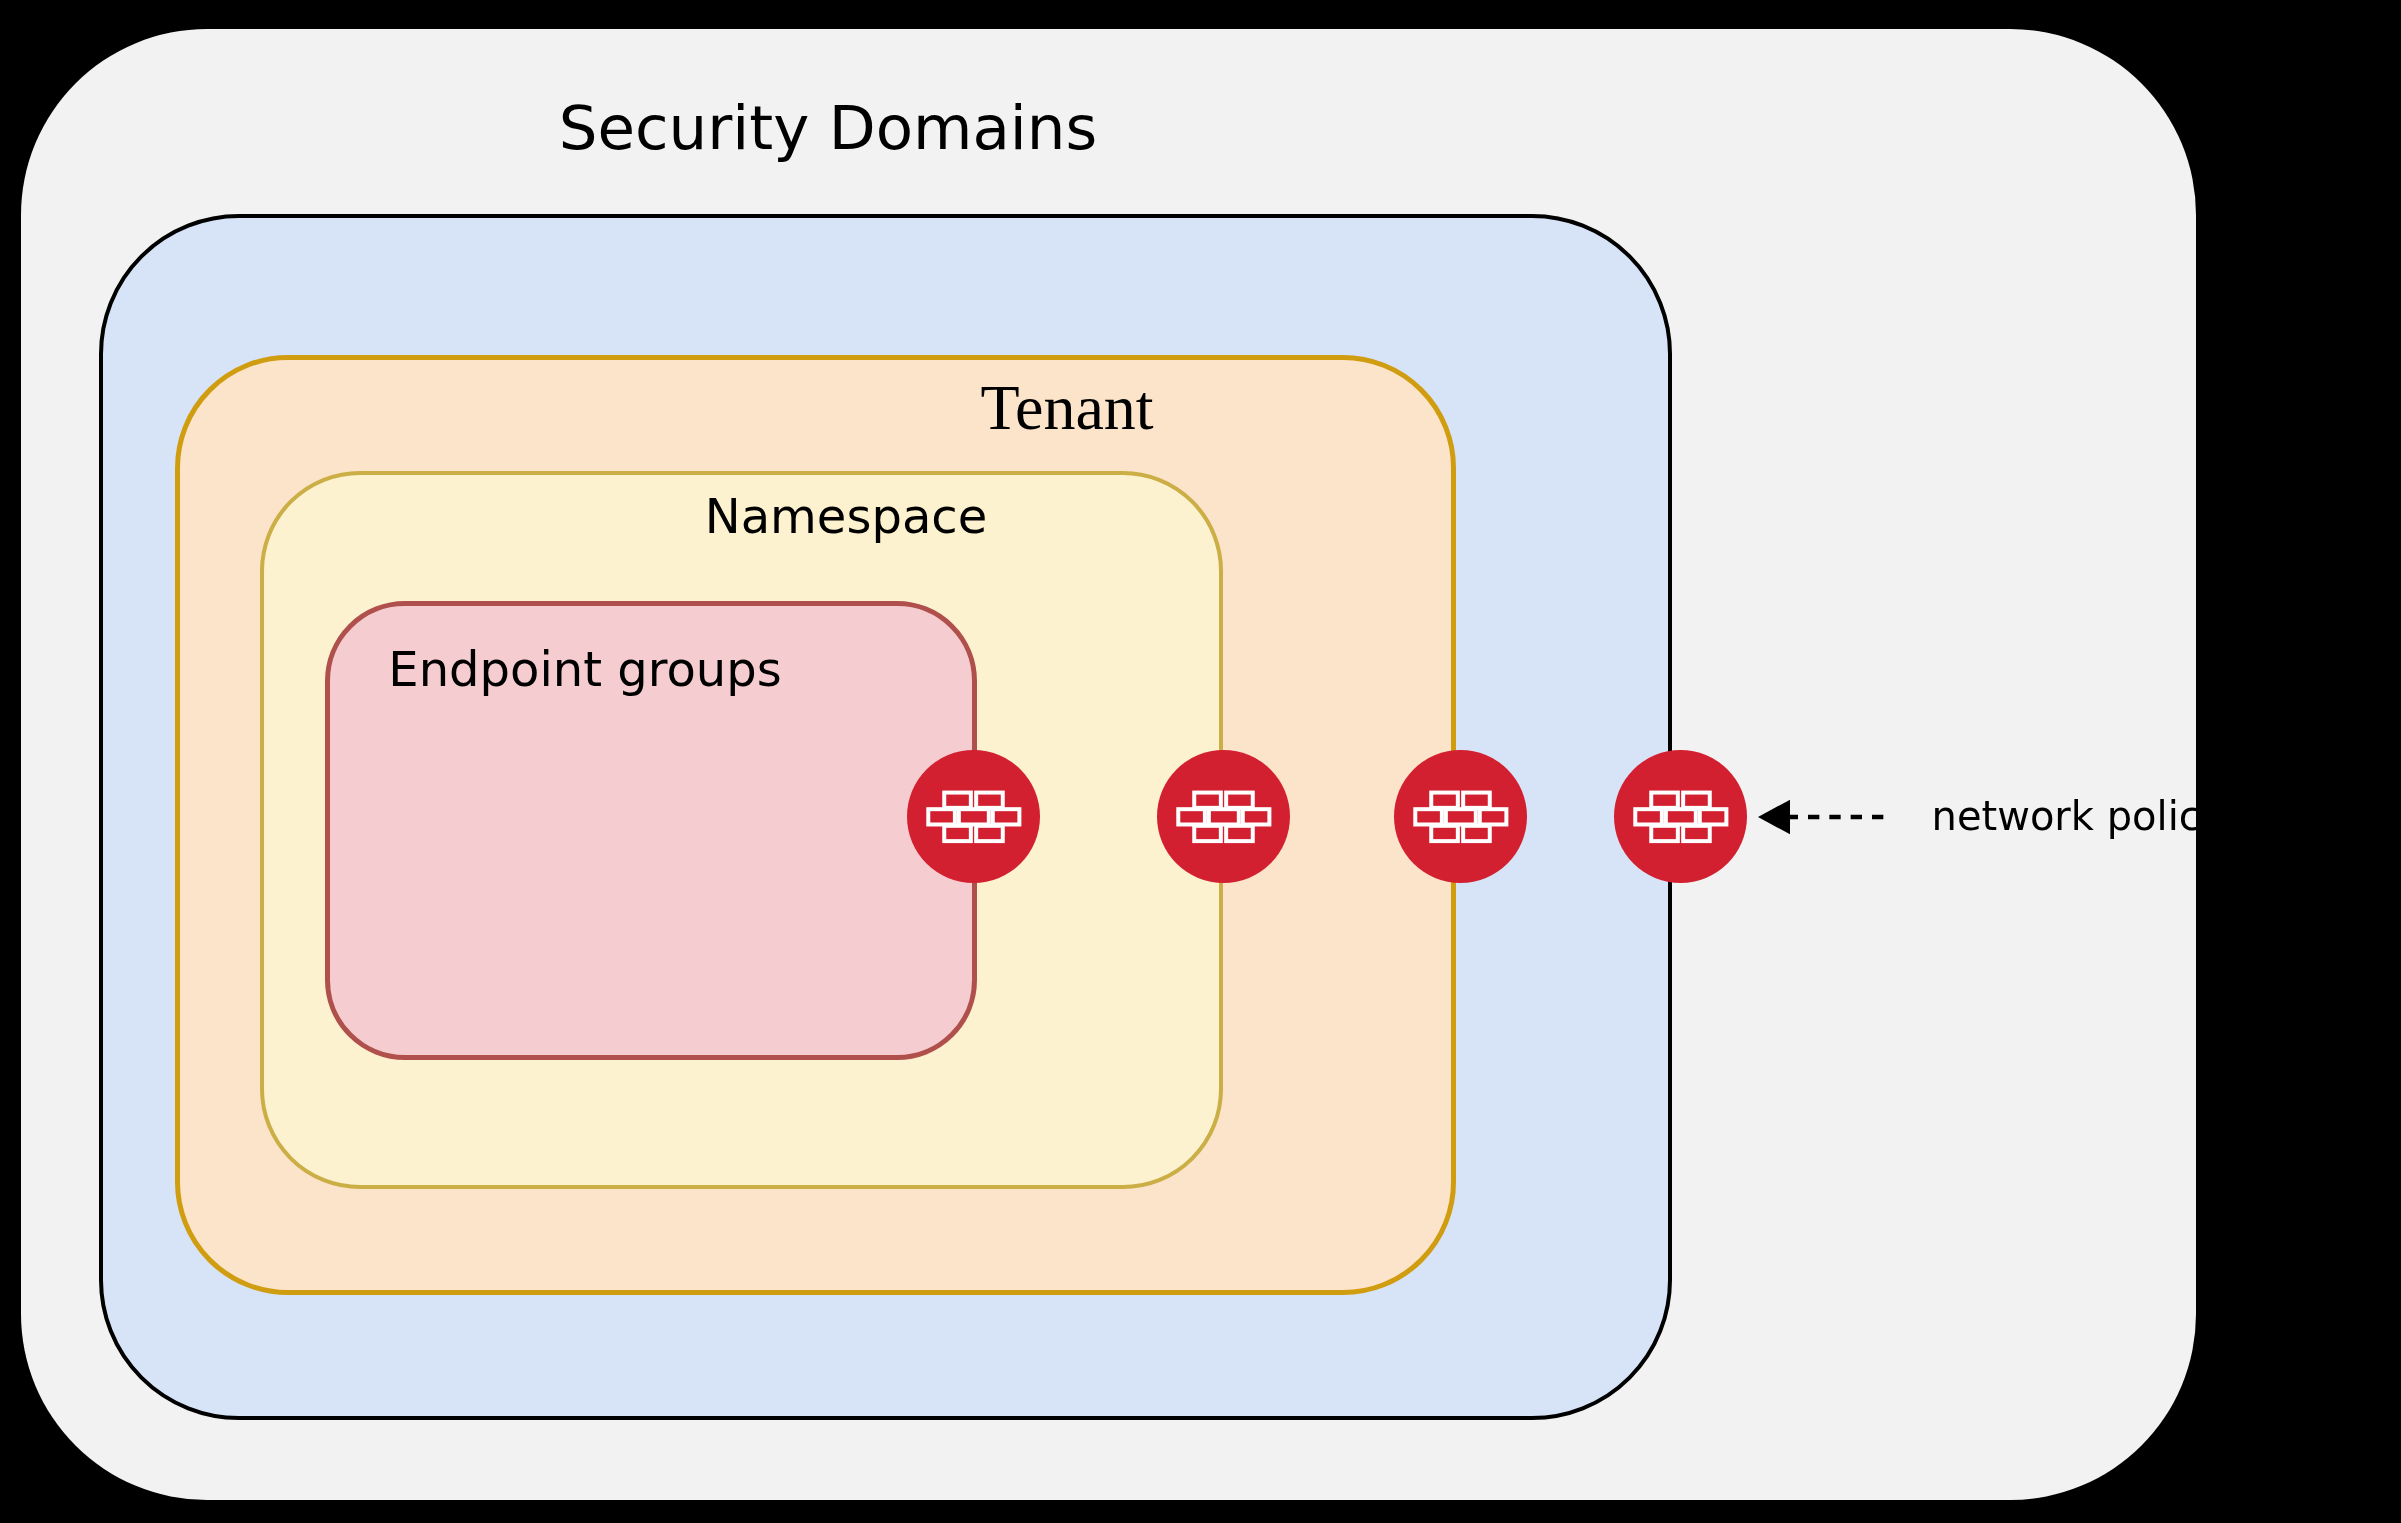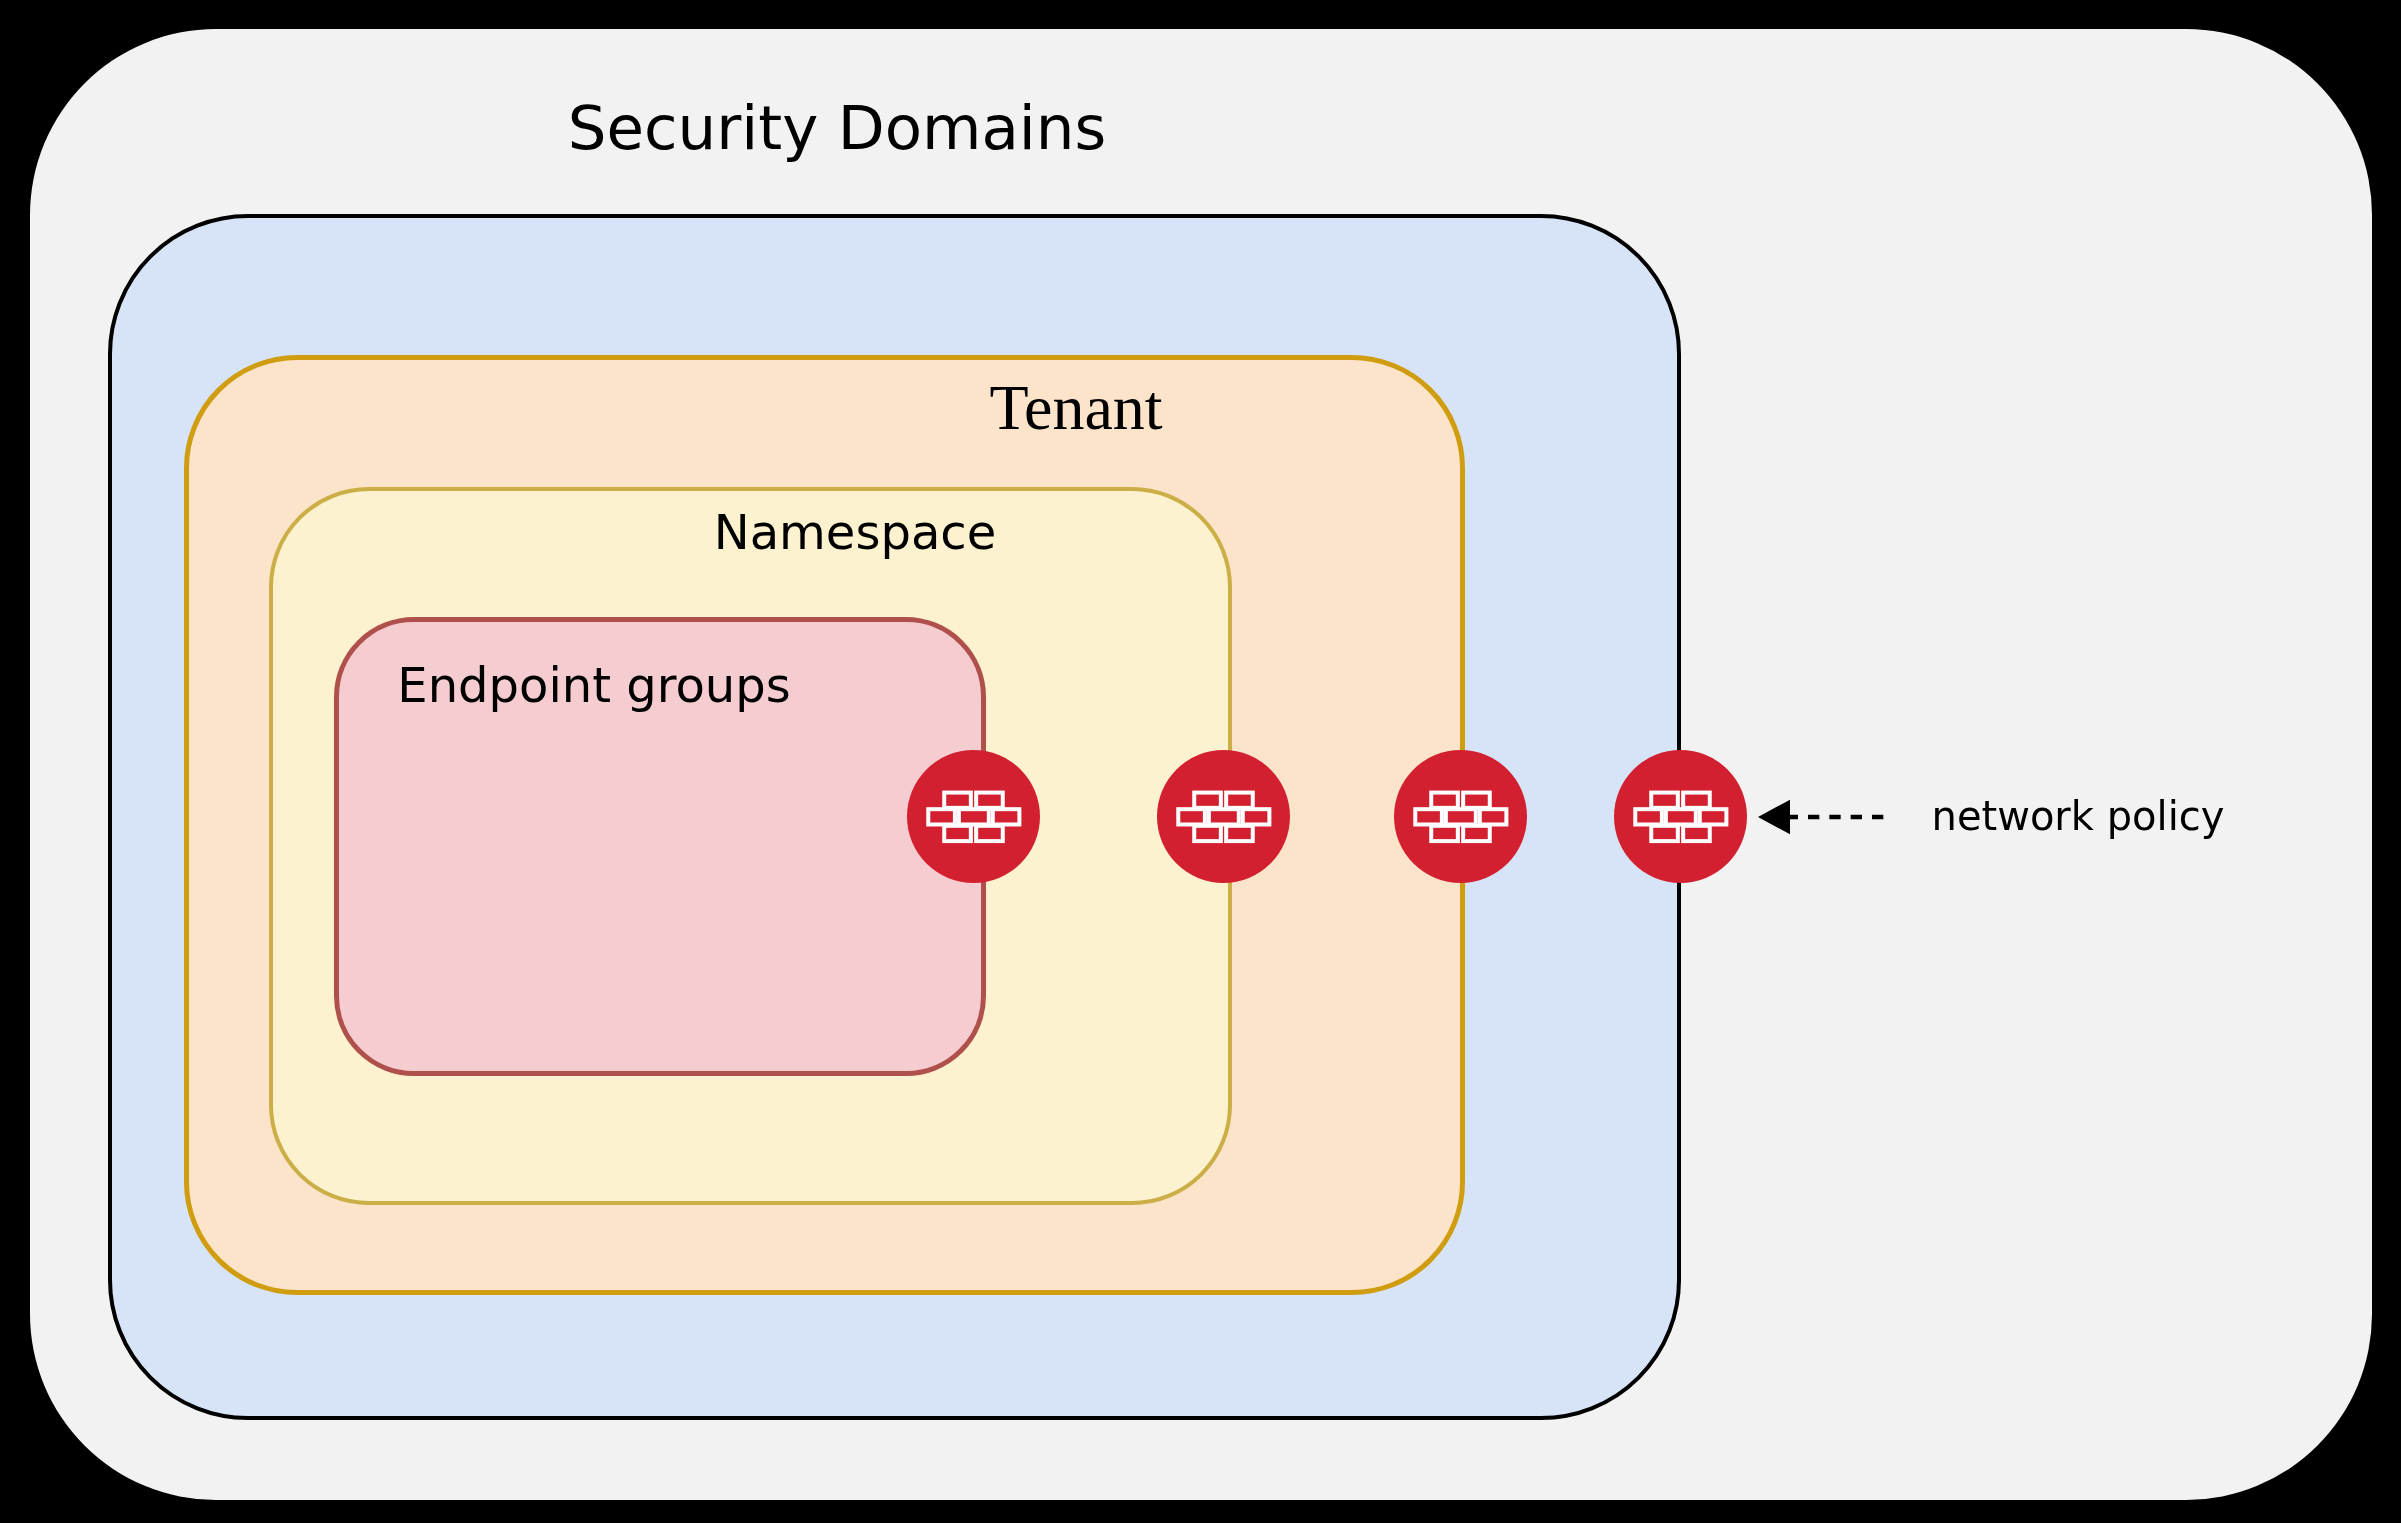--- a/index.html
+++ b/index.html
@@ -21,22 +21,22 @@
   html,body{background:var(--background);}
   .canvas{
     position:relative;
     width:2401px;height:1524px;
     background:var(--background);
     font-family:"DejaVu Sans", sans-serif;
     color:var(--text);
     overflow:hidden;
   }
   .domain{
-    position:absolute;left:30px;top:29px;
-    width:2342px;height:1471px;
+    position:absolute;left:21px;top:29px;
+    width:2175px;height:1471px;
     background:var(--container);
     border-radius:186px;
   }
   .lbl{
     position:absolute;
     transform:translate(-50%,-50%);
     white-space:nowrap;
     line-height:1;
   }
   .title{left:807px;top:98px;font-size:61px;}
@@ -59,21 +59,20 @@
     background:var(--tenant-fill);
     border:5.3px solid var(--tenant-border);
     border-radius:113px;
   }
   .tenant-label{left:887px;top:48px;font-size:64px;font-family:Liberation Serif, serif;}
   .namespace{
     left:80px;top:111px;width:963px;height:718px;
     background:var(--namespace-fill);
     border:4.7px solid var(--namespace-border);
     border-radius:100px;
-    margin-top:16px;
   }
   .namespace-label{left:582px;top:41px;font-size:48px;}
   .endpoint{
     left:61px;top:126px;width:652px;height:459px;
     background:var(--endpoint-fill);
     border:5.3px solid var(--endpoint-border);
     border-radius:80px;
   }
   .endpoint-label{left:255px;top:63px;font-size:48px;}
   .firewall{

